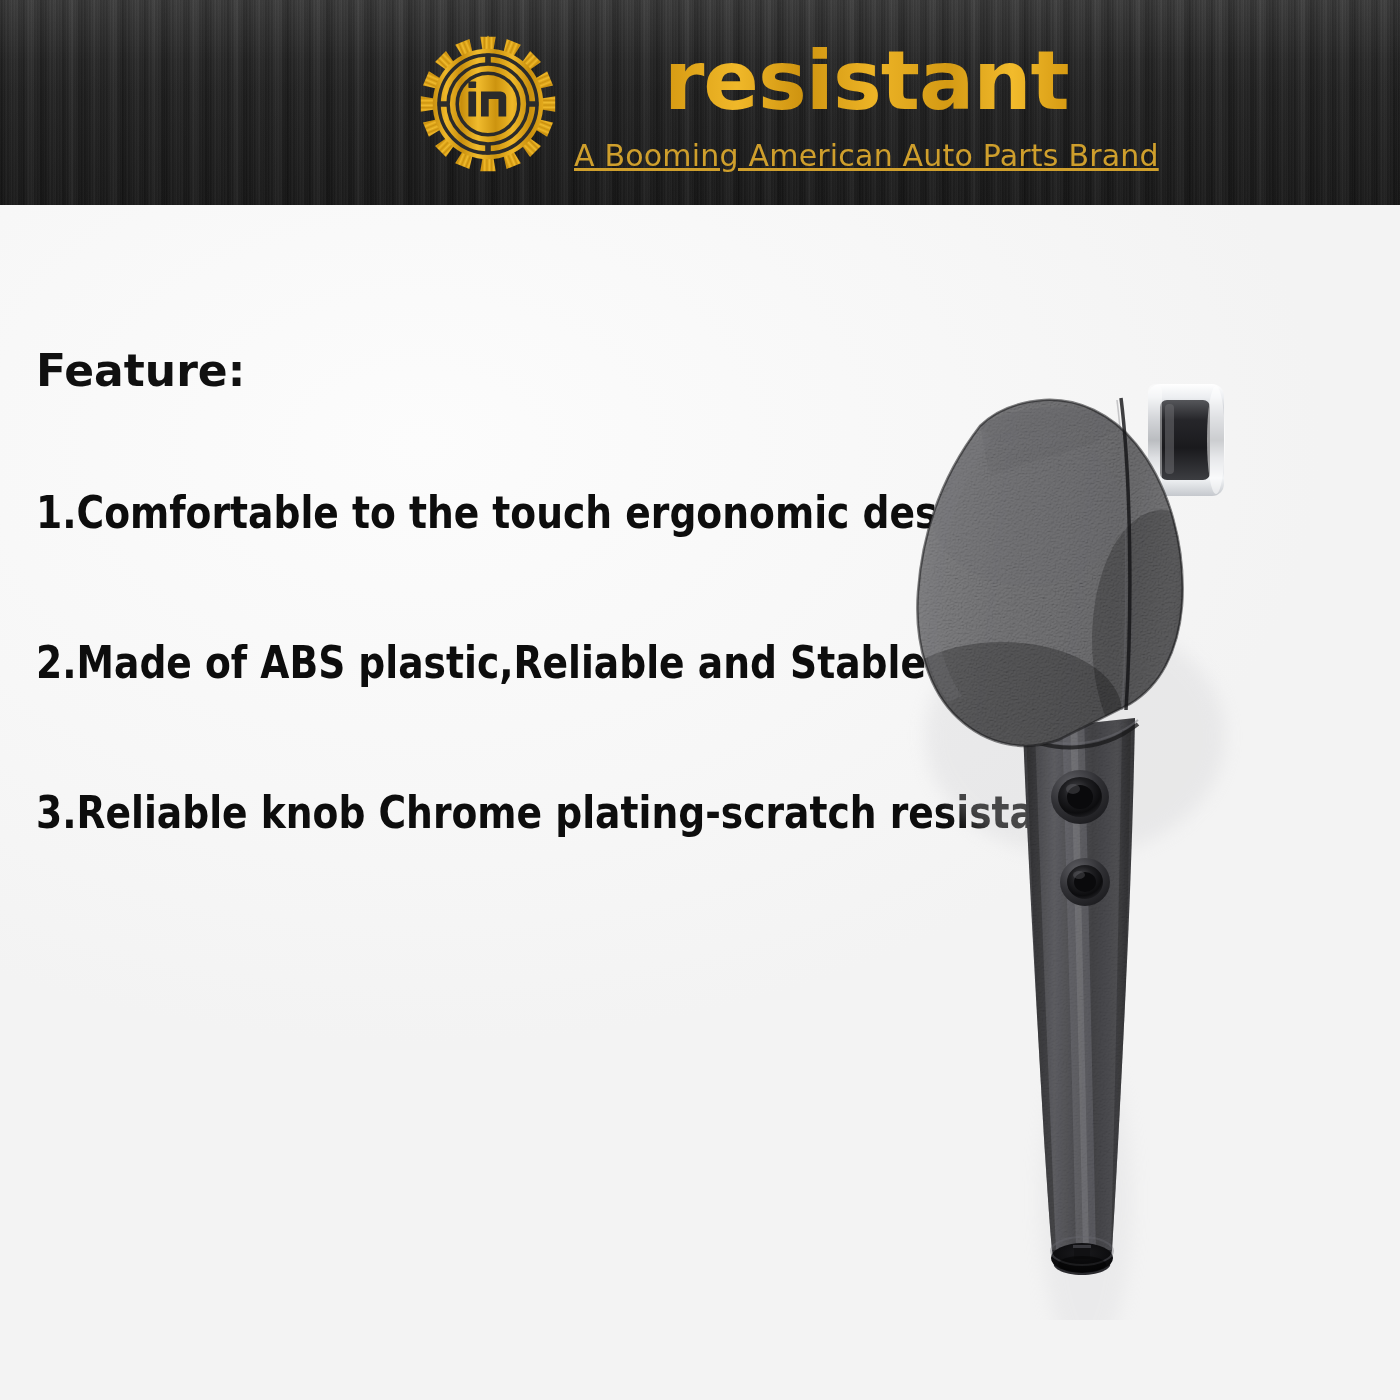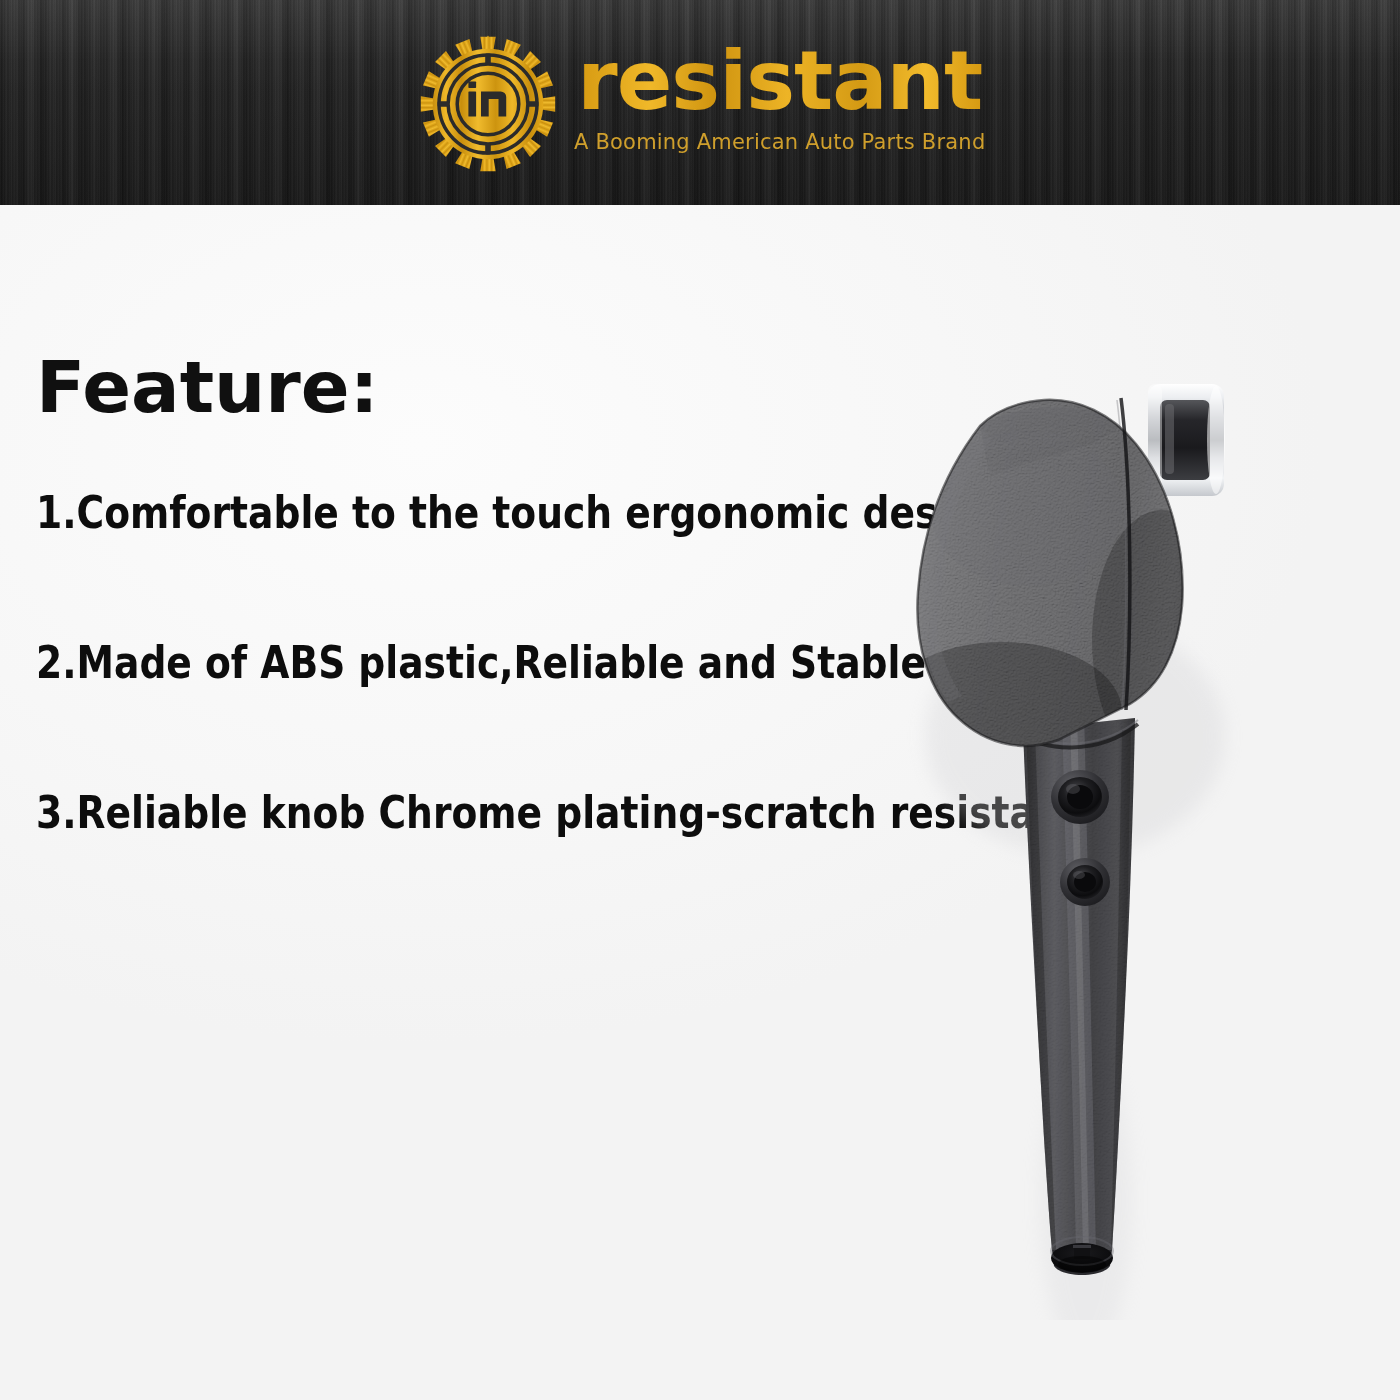--- a/index.html
+++ b/index.html
@@ -78,43 +78,44 @@
     font-weight:700;
     letter-spacing:-1px;
     line-height:1;
     color:#e3a81b;
     background:linear-gradient(90deg,#d69a12 0%,#f0b829 18%,#cf9410 34%,#edb426 52%,#d49a14 70%,#f2bb2c 86%,#d69a12 100%);
     -webkit-background-clip:text;
     background-clip:text;
     -webkit-text-fill-color:transparent;
   }
   .tagline {
-    margin-top:8px;
+    margin-top:16px;
     font-family:"DejaVu Sans", sans-serif;
-    font-size:21px;
+    font-size:30px;
     font-weight:400;
     letter-spacing:0.2px;
     color:#cf9f2c;
     white-space:nowrap;
+    text-decoration:underline;
   }
 
   
   .body-area {
     position:absolute;
     left:0; top:205px;
     width:1400px; height:1195px;
     background:
       radial-gradient(ellipse 900px 600px at 30% 20%, #fcfcfc 0%, #f7f7f7 60%, #f3f3f3 100%);
   }
 
   .feature-title {
     position:absolute;
     left:36px; top:345px;
     font-family:"DejaVu Sans", sans-serif;
-    font-size:72px;
+    font-size:44px;
     font-weight:700;
     color:#101010;
     letter-spacing:0px;
     white-space:nowrap;
   }
 
   .feature-list {
     position:absolute;
     left:36px; top:490px;
     width:1000px;

